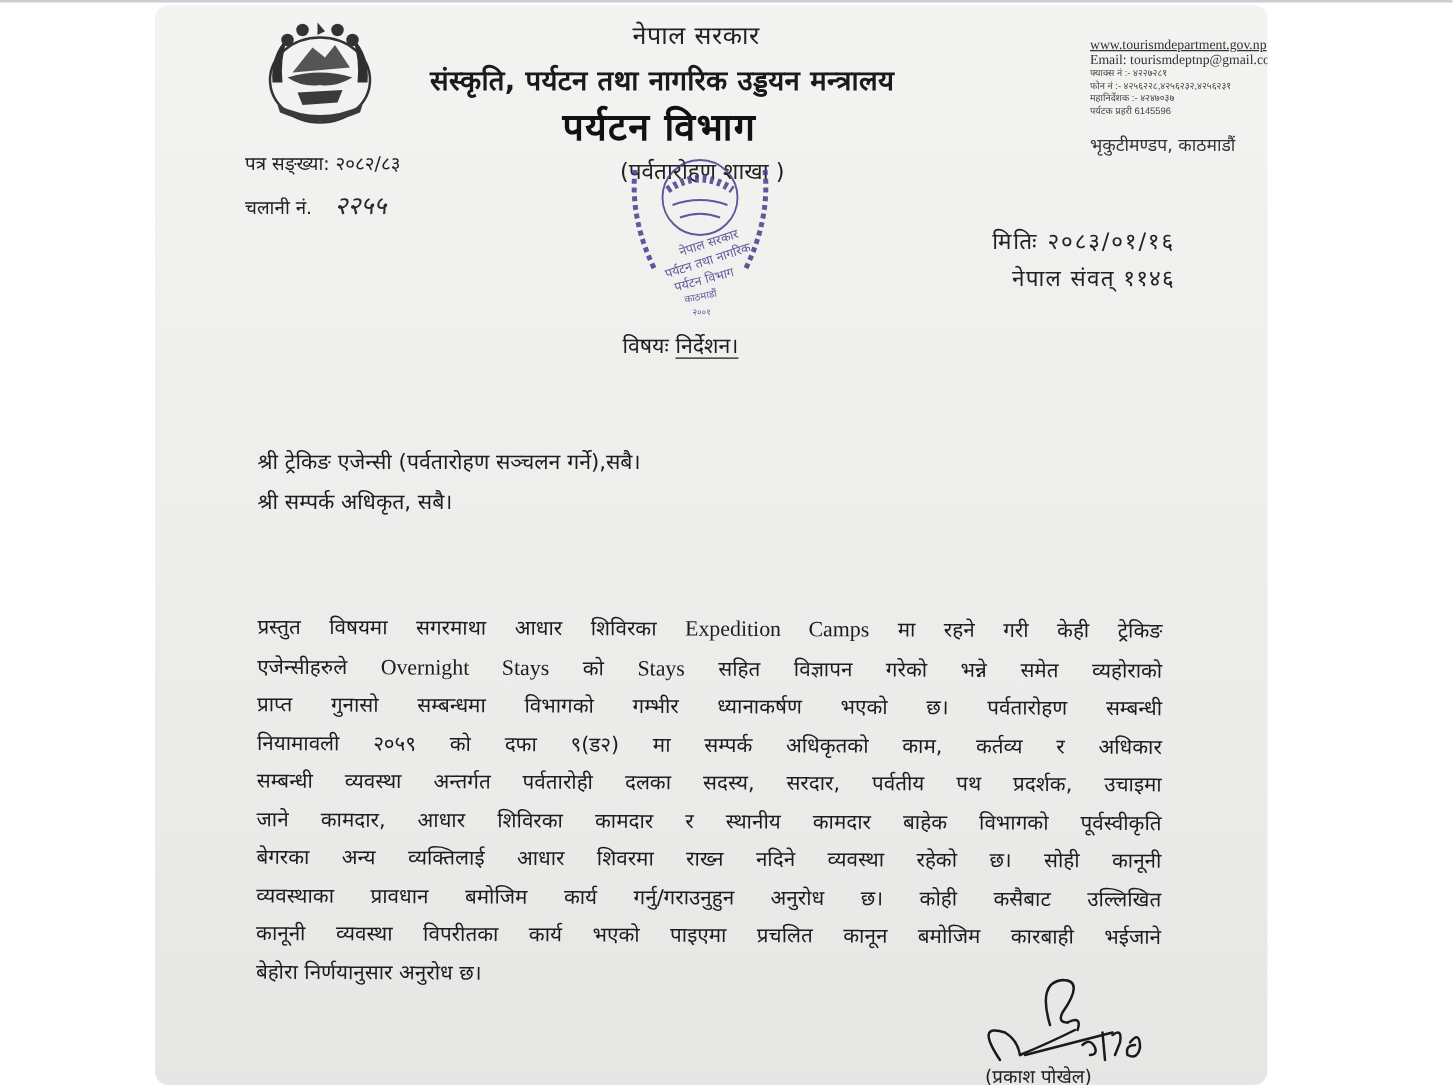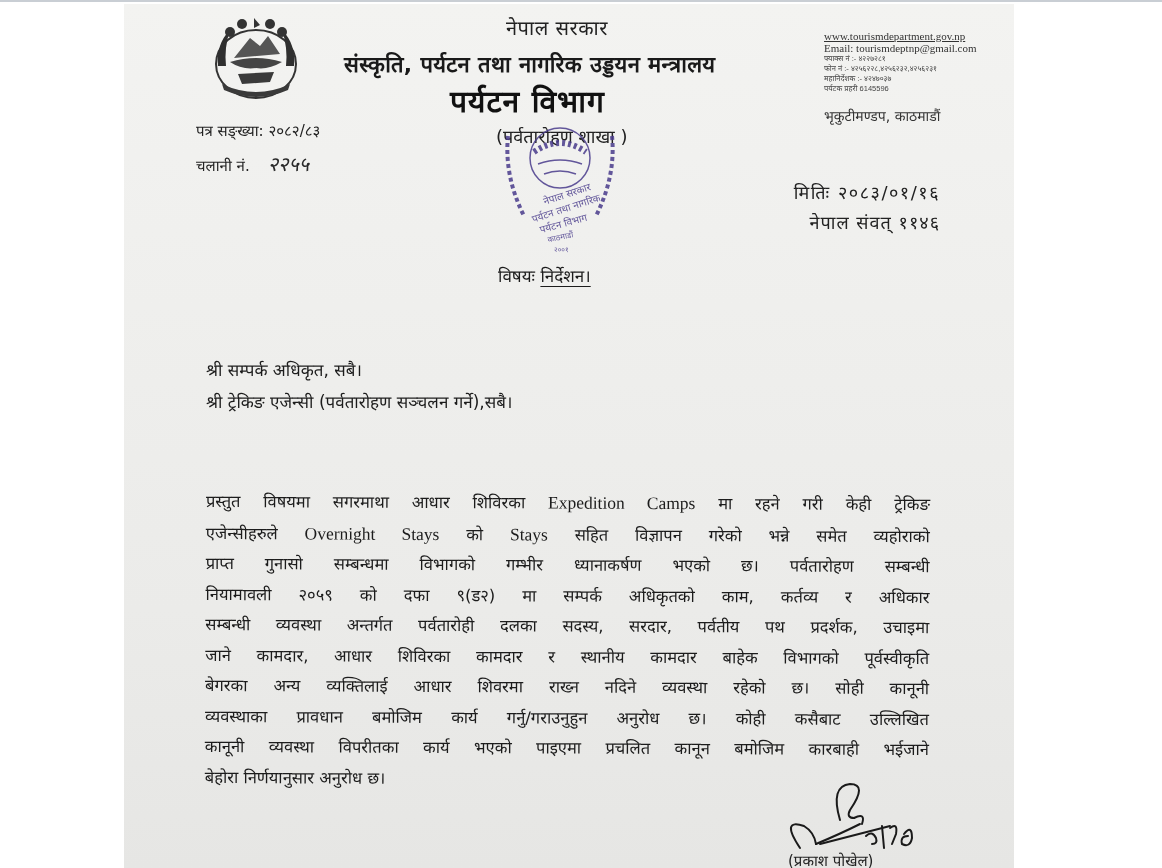--- a/index.html
+++ b/index.html
@@ -17,20 +17,21 @@
       width: 1162px; height: 2px;
       background: #c9ced4;
     }
     .paper {
       position: absolute;
       left: 124px; top: 4px;
       width: 890px; height: 864px;
       background: linear-gradient(180deg, #f3f3f1 0%, #efefed 35%, #ebebe9 70%, #e6e6e4 100%);
       overflow: hidden;
       color: #1c1c1c;
+      border-radius: 11px;
     }
     .abs { position: absolute; white-space: nowrap; }
 
     
     .emblem {
       position: absolute;
       left: 84px; top: 10px;
       width: 96px; height: 90px;
     }
 
@@ -55,21 +56,21 @@
       letter-spacing: 1px;
     }
     .branch {
       left: 372px; top: 120px;
       font-size: 18px;
       color: #222;
     }
 
     .contact {
       position: absolute;
-      left: 700px; top: 26px;
+      left: 748px; top: 26px;
       width: 180px;
       font-family: "Liberation Serif", serif;
       color: #333;
     }
     .contact .url {
       font-size: 11px;
       text-decoration: underline;
       white-space: nowrap;
       display: block;
       line-height: 12px;
@@ -259,22 +260,22 @@
     <span>नेपाल संवत्</span>
     <span>११४६</span>
   </div>
 
   <div class="abs subject">
     <span>विषयः</span>
     <span class="val">निर्देशन।</span>
   </div>
 
   <div class="recipients">
+    <div>श्री ट्रेकिङ एजेन्सी (पर्वतारोहण सञ्चलन गर्ने),सबै।</div>
     <div>श्री सम्पर्क अधिकृत, सबै।</div>
-    <div>श्री ट्रेकिङ एजेन्सी (पर्वतारोहण सञ्चलन गर्ने),सबै।</div>
   </div>
 
   <div class="body" id="body-text">
       <span class="ln"><span>प्रस्तुत विषयमा सगरमाथा आधार शिविरका </span><span class="en">Expedition Camps</span><span> मा रहने गरी केही ट्रेकिङ</span></span>
       <span class="ln"><span>एजेन्सीहरुले </span><span class="en">Overnight Stays</span><span> को </span><span class="en">Stays</span><span> सहित विज्ञापन गरेको भन्ने समेत व्यहोराको</span></span>
       <span class="ln"><span>प्राप्त गुनासो सम्बन्धमा विभागको गम्भीर ध्यानाकर्षण भएको छ। पर्वतारोहण सम्बन्धी</span></span>
       <span class="ln"><span>नियामावली २०५९ को दफा ९(ड२) मा सम्पर्क अधिकृतको काम, कर्तव्य र अधिकार</span></span>
       <span class="ln"><span>सम्बन्धी व्यवस्था अन्तर्गत पर्वतारोही दलका सदस्य, सरदार, पर्वतीय पथ प्रदर्शक, उचाइमा</span></span>
       <span class="ln"><span>जाने कामदार, आधार शिविरका कामदार र स्थानीय कामदार बाहेक विभागको पूर्वस्वीकृति</span></span>
       <span class="ln"><span>बेगरका अन्य व्यक्तिलाई आधार शिवरमा राख्न नदिने व्यवस्था रहेको छ। सोही कानूनी</span></span>

